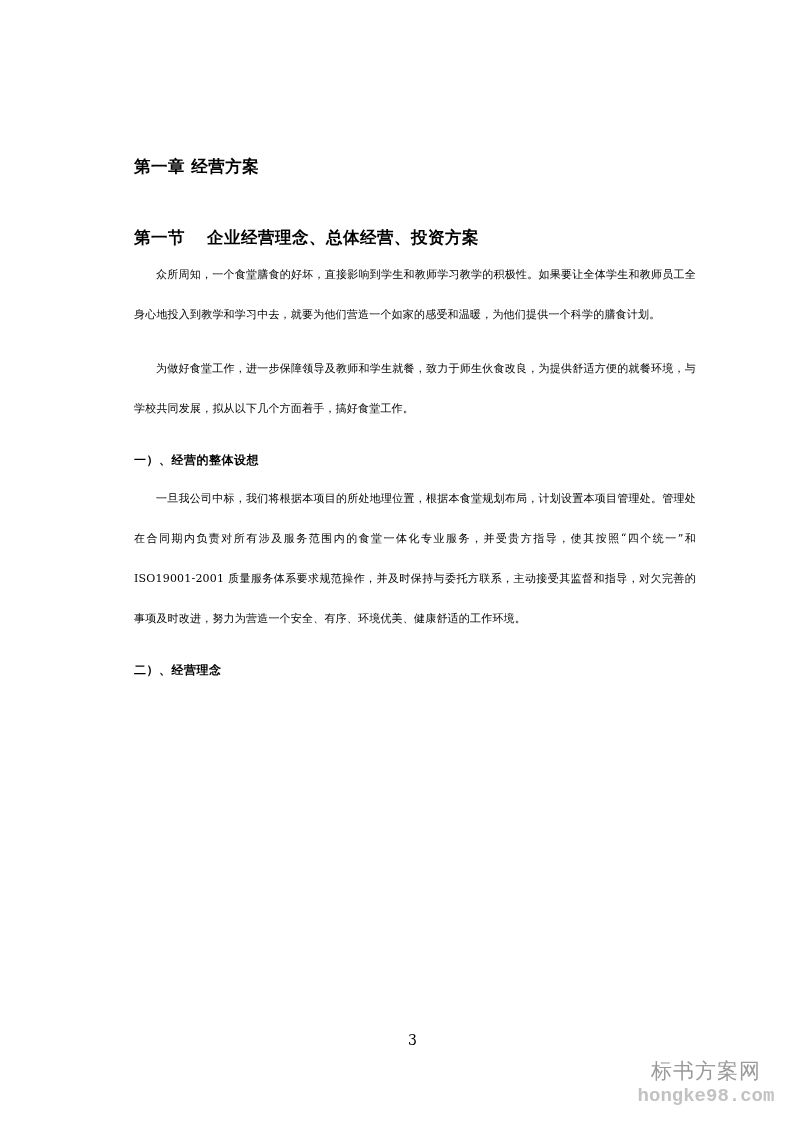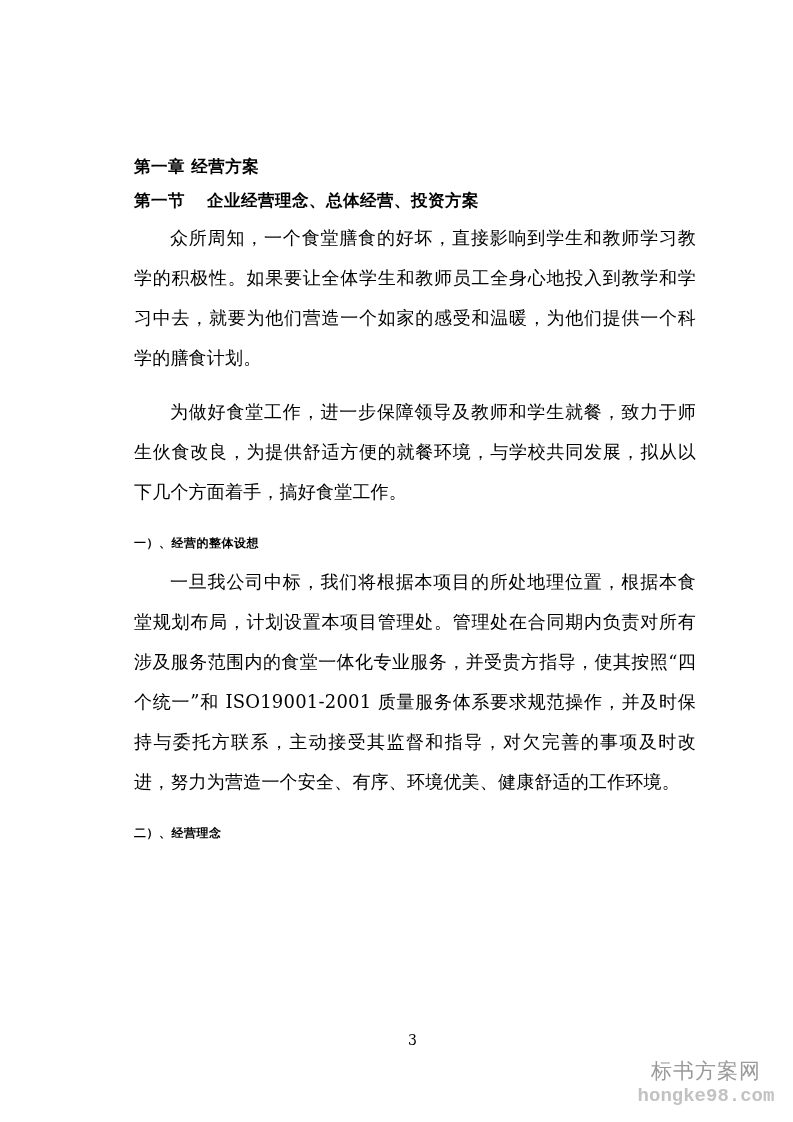--- a/index.html
+++ b/index.html
@@ -33,32 +33,33 @@
     font-weight: bold;
     font-size: 16.5px;
     line-height: 34px;
     letter-spacing: 0.5px;
   }
   .heading2 {
     font-weight: bold;
     font-size: 16.5px;
     line-height: 34px;
     letter-spacing: 0.5px;
+    margin-top: 37px;
   }
   .heading2 .h2-num {
     margin-right: 22px;
   }
   .heading3 {
     font-weight: bold;
     font-size: 12px;
     line-height: 38px;
     letter-spacing: 0.5px;
   }
   .para {
-    font-size: 18px;
+    font-size: 11px;
     line-height: 40px;
     text-align: justify;
     text-justify: inter-ideograph;
     text-indent: 2em;
     letter-spacing: 0.2px;
   }
   .para-gap {
     margin-top: 14px;
   }
   .heading3-gap {

